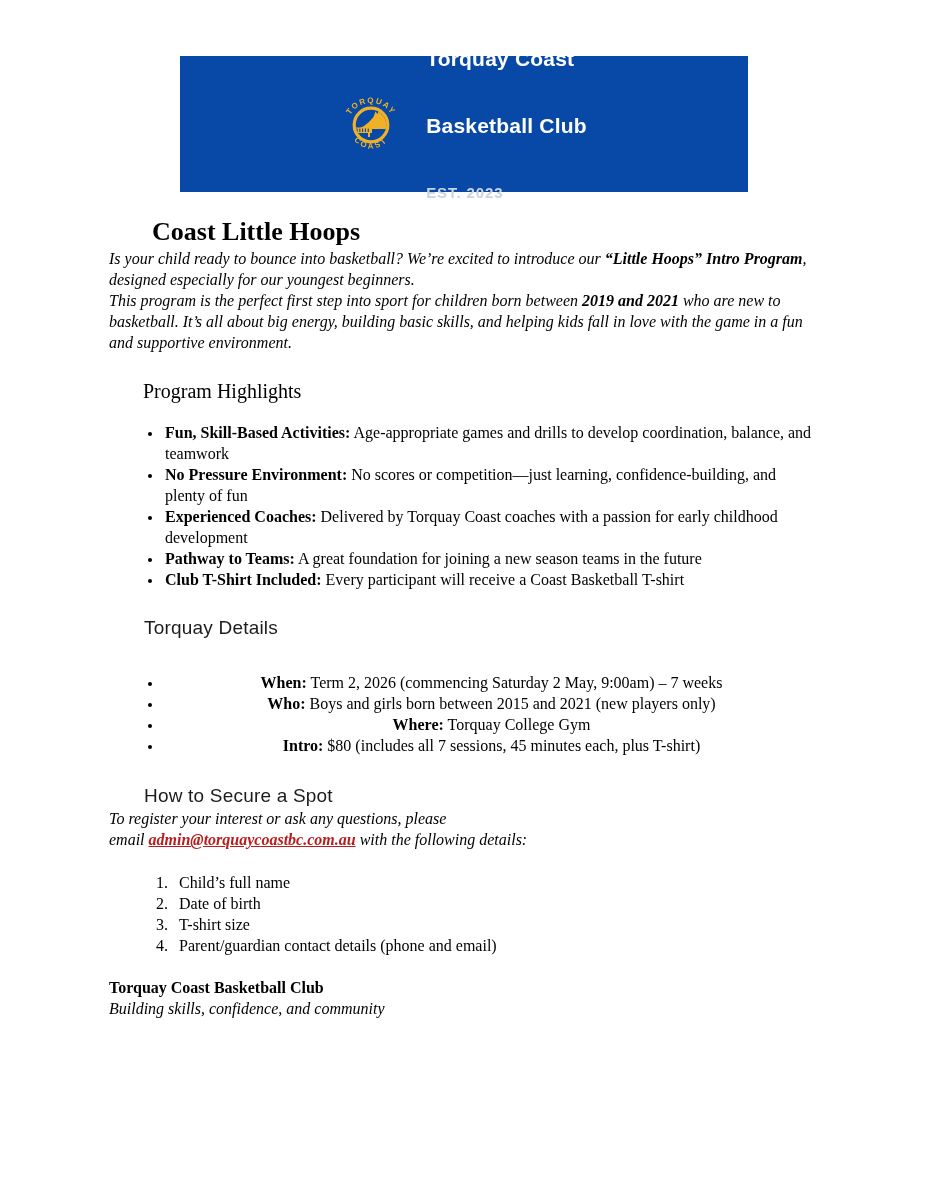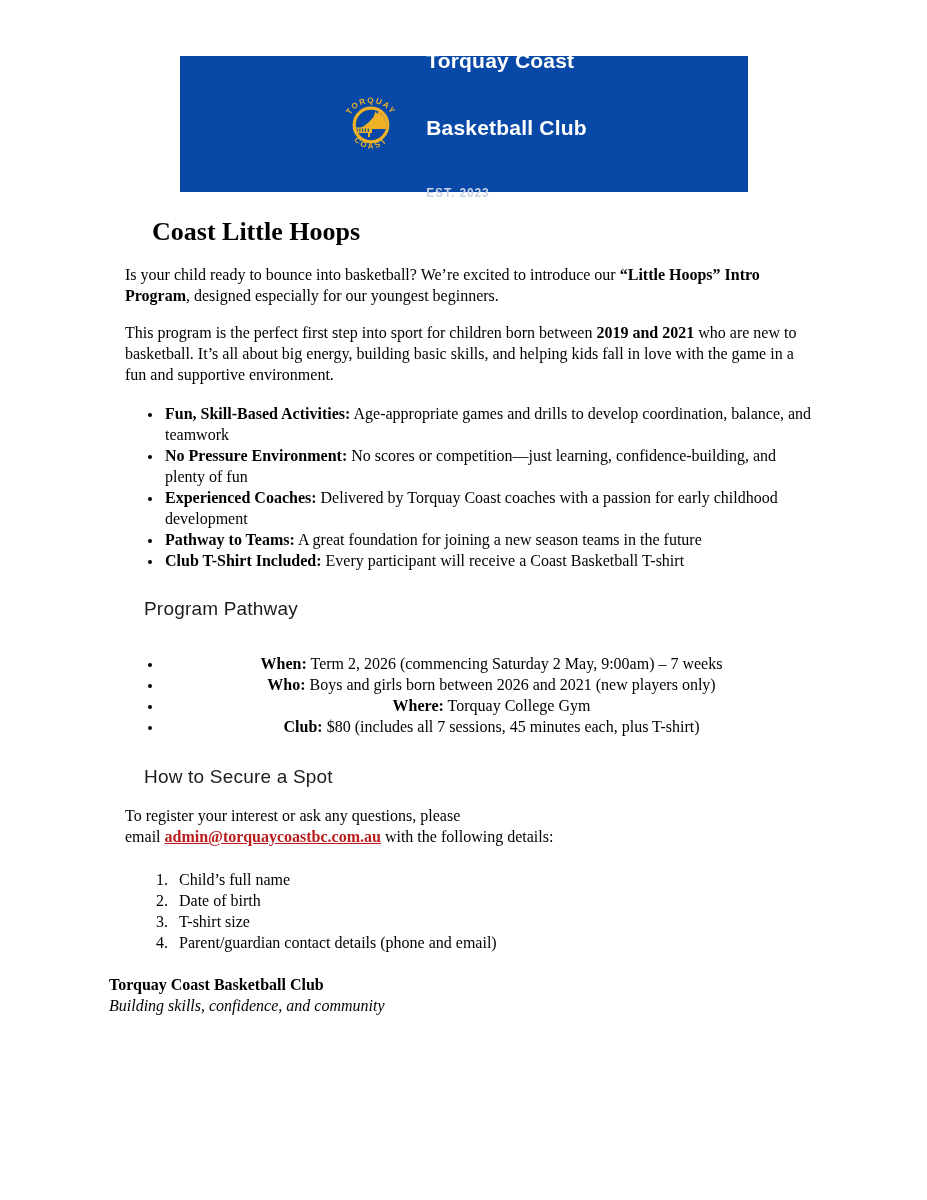--- a/index.html
+++ b/index.html
@@ -39,41 +39,42 @@
   .club-name-line {
     font-family: "Liberation Sans", sans-serif;
     font-weight: bold;
     color: #ffffff;
     font-size: 21px;
     line-height: 23px;
     letter-spacing: 0.2px;
   }
   .est-line {
     font-family: "Liberation Sans", sans-serif;
-    font-size: 12px;
+    font-size: 15px;
     font-weight: bold;
     color: #c9d3e6;
     letter-spacing: 0.9px;
     margin-top: 3px;
   }
   
   .content {
     padding: 0 109px;
   }
   h1.doc-title {
     font-family: "Liberation Serif", serif;
     font-size: 26px;
     font-weight: bold;
     line-height: 32px;
     margin: 24px 0 0 43px;
   }
   p.body-para {
     font-size: 16px;
     line-height: 21px;
-    margin: 16px;
+    margin: 0;
+    font-style: italic;
   }
   .mt20 { margin-top: 20px; }
   .mt27 { margin-top: 27px; }
   .mt19 { margin-top: 19px; }
   .mt21 { margin-top: 21px; }
   h2.serif-heading {
     font-family: "Liberation Serif", serif;
     font-size: 20px;
     font-weight: normal;
     line-height: 26px;
@@ -171,36 +172,37 @@
   </header>
 
   <main class="content">
 
     <h1 class="doc-title">Coast Little Hoops</h1>
 
     <p class="body-para mt20"><span>Is your child ready to bounce into basketball? We’re excited to introduce our </span><strong>“Little Hoops” Intro Program</strong><span>, designed especially for our youngest beginners.</span></p>
 
     <p class="body-para mt27"><span>This program is the perfect first step into sport for children born between </span><strong>2019 and 2021</strong><span> who are new to basketball. It’s all about big energy, building basic skills, and helping kids fall in love with the game in a fun and supportive environment.</span></p>
 
+    <h2 class="serif-heading">Program Highlights</h2>
 
     <ul class="doc-list">
       <li><strong>Fun, Skill-Based Activities:</strong><span> Age-appropriate games and drills to develop coordination, balance, and teamwork</span></li>
       <li><strong>No Pressure Environment:</strong><span> No scores or competition—just learning, confidence-building, and plenty of fun</span></li>
       <li><strong>Experienced Coaches:</strong><span> Delivered by Torquay Coast coaches with a passion for early childhood development</span></li>
       <li><strong>Pathway to Teams:</strong><span> A great foundation for joining a new season teams in the future</span></li>
       <li><strong>Club T-Shirt Included:</strong><span> Every participant will receive a Coast Basketball T-shirt</span></li>
     </ul>
 
-    <h2 class="sans-heading">Program Pathway</h2>
+    <h2 class="sans-heading">Torquay Details</h2>
 
     <ul class="doc-list details">
       <li><strong>When:</strong><span> Term 2, 2026 (commencing Saturday 2 May, 9:00am) – 7 weeks</span></li>
-      <li><strong>Who:</strong><span> Boys and girls born between 2026 and 2021 (new players only)</span></li>
+      <li><strong>Who:</strong><span> Boys and girls born between 2015 and 2021 (new players only)</span></li>
       <li><strong>Where:</strong><span> Torquay College Gym</span></li>
-      <li><strong>Club:</strong><span> $80 (includes all 7 sessions, 45 minutes each, plus T-shirt)</span></li>
+      <li><strong>Intro:</strong><span> $80 (includes all 7 sessions, 45 minutes each, plus T-shirt)</span></li>
     </ul>
 
     <h2 class="sans-heading big-gap">How to Secure a Spot</h2>
 
     <p class="body-para mt19"><span>To register your interest or ask any questions, please</span><br><span>email </span><a class="email-link" href="#">admin@torquaycoastbc.com.au</a><span> with the following details:</span></p>
 
     <ol class="doc-list">
       <li><span>Child’s full name</span></li>
       <li><span>Date of birth</span></li>
       <li><span>T-shirt size</span></li>

